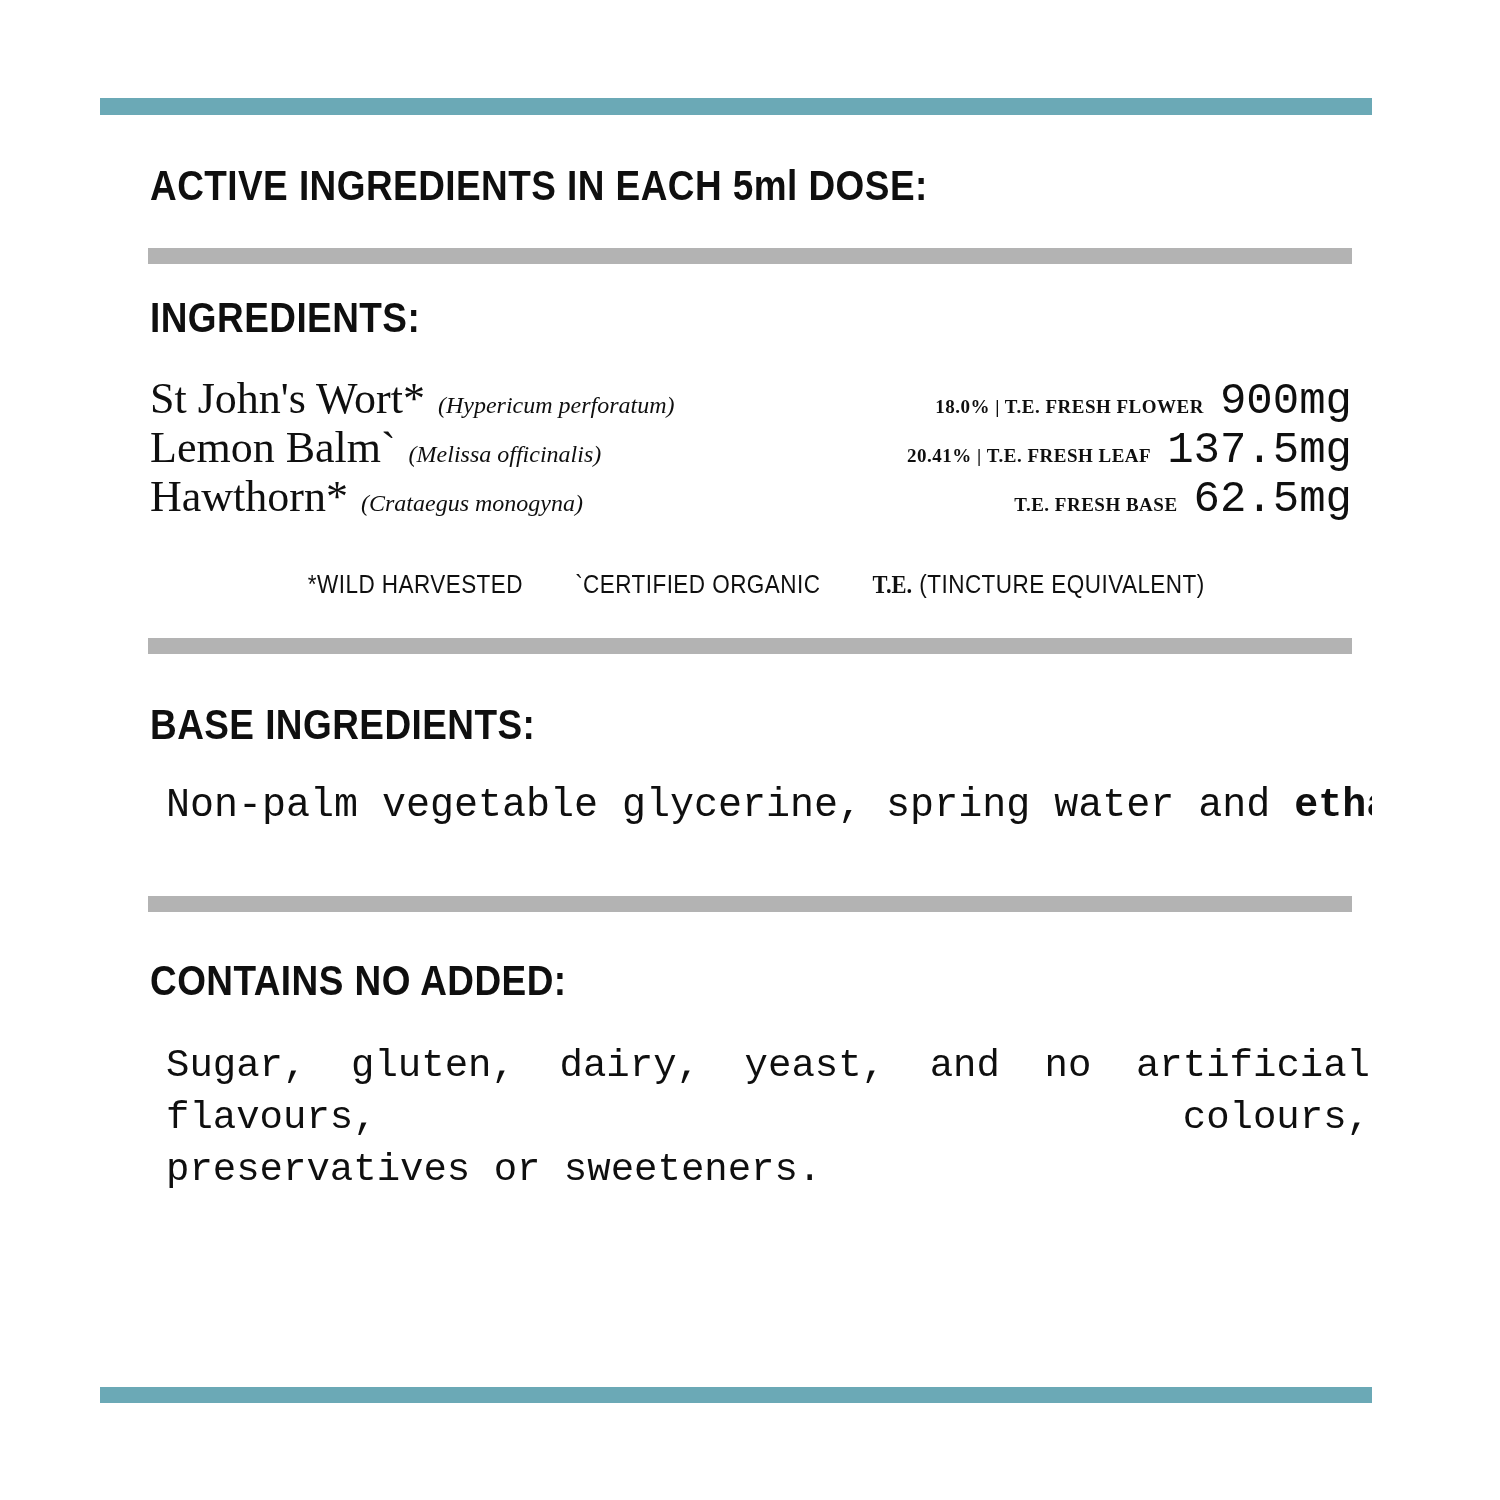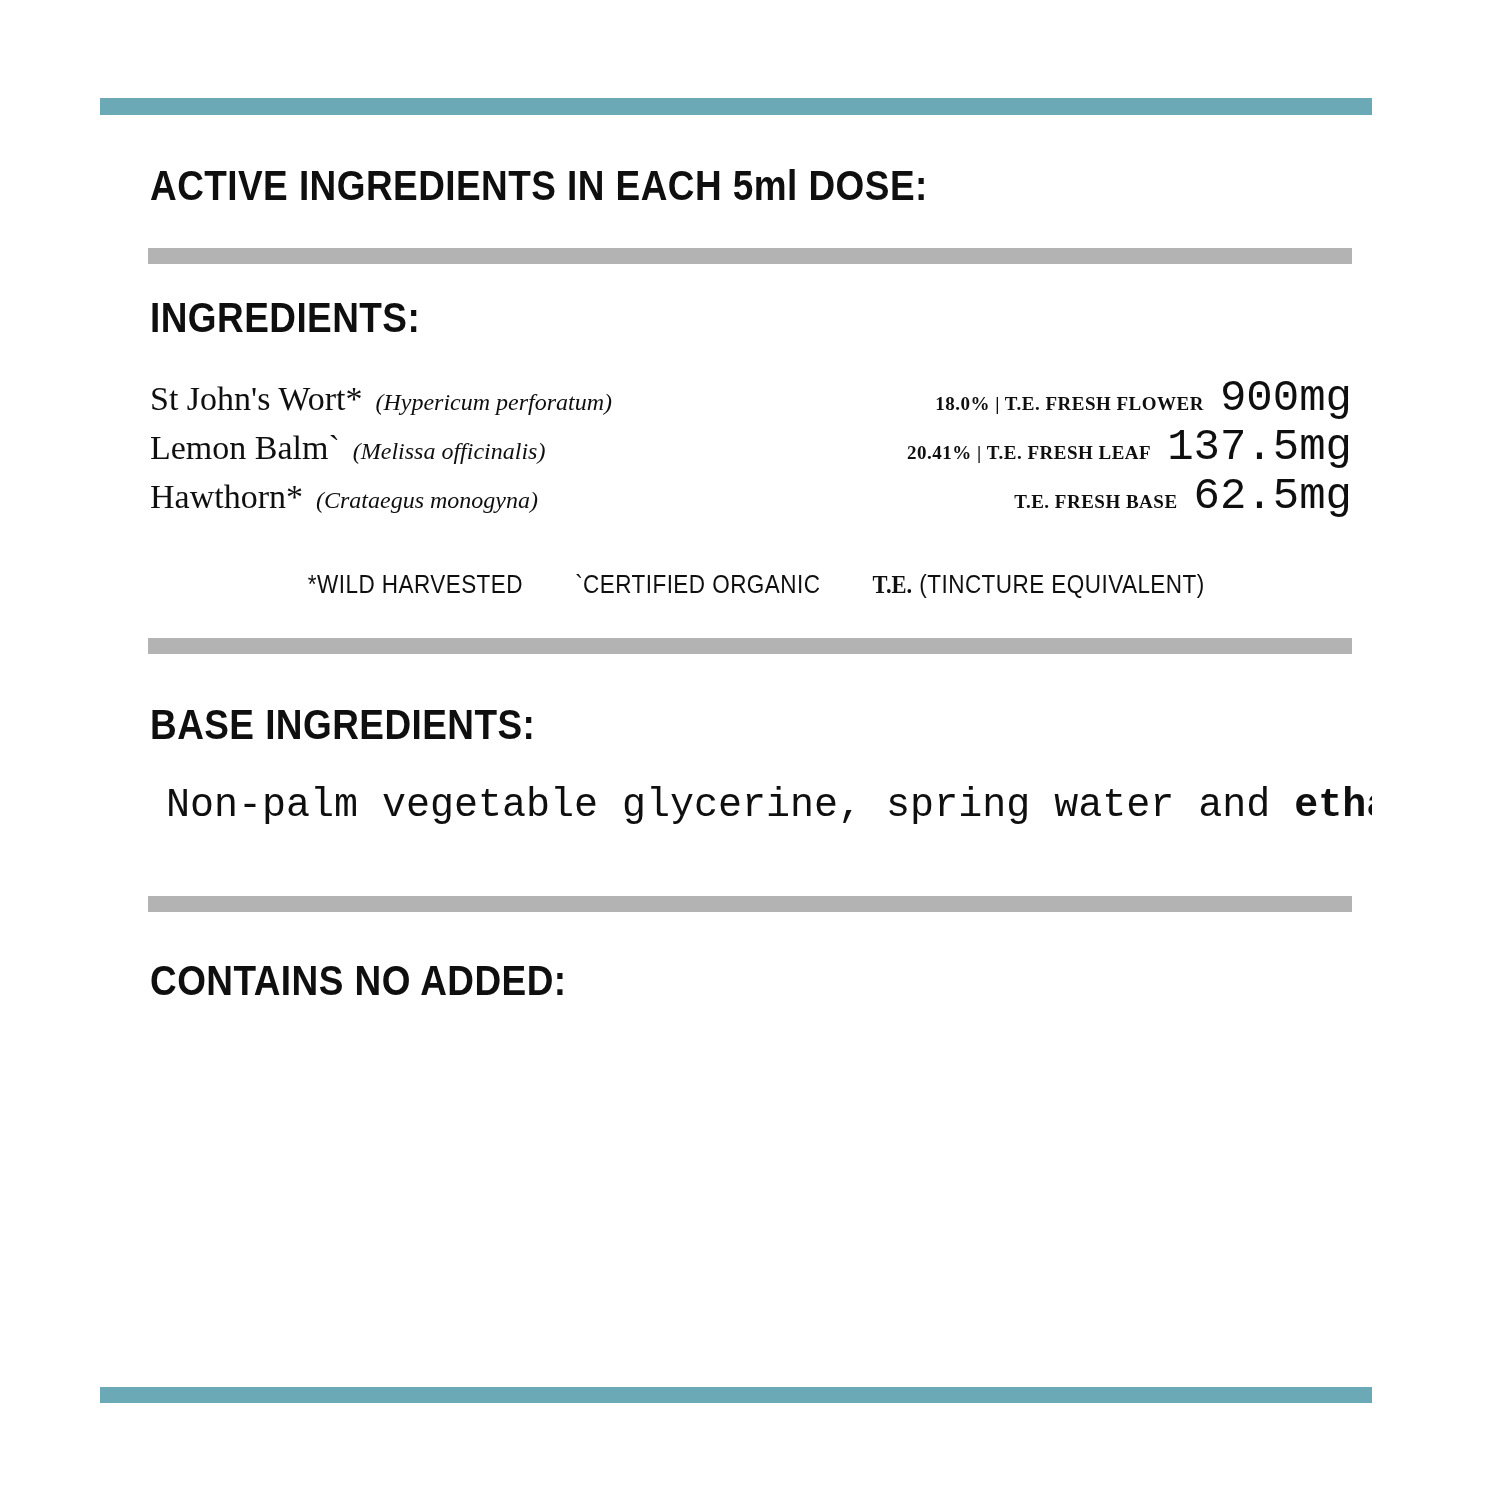--- a/index.html
+++ b/index.html
@@ -62,21 +62,21 @@
     width: 1202px;
   }
   .ingredient-row {
     display: flex;
     justify-content: space-between;
     align-items: baseline;
     height: 49px;
   }
   .ing-name {
     font-family: "Liberation Serif", serif;
-    font-size: 34px;
+    font-size: 44px;
     margin-right: 13px;
     white-space: nowrap;
     margin-top: 36px;
   }
   .ing-latin {
     font-family: "Liberation Serif", serif;
     font-style: italic;
     font-size: 24px;
     white-space: nowrap;
   }
@@ -192,16 +192,20 @@
   <div class="sans-heading heading-base">BASE INGREDIENTS:</div>
 
   <div class="paragraph base-text">
     <span>Non-palm vegetable glycerine, spring water and </span><b>ethanol (30%).</b>
   </div>
 
   <div class="divider divider-3"></div>
 
   <div class="sans-heading heading-noadded">CONTAINS NO ADDED:</div>
 
+  <div class="paragraph noadded-text">
+    <div class="justify-line">Sugar, gluten, dairy, yeast, and no artificial flavours, colours,</div>
+    <div class="left-line">preservatives or sweeteners.</div>
+  </div>
 
   <div class="bar-accent bar-bottom"></div>
 
 </div>
 
 </body></html>

